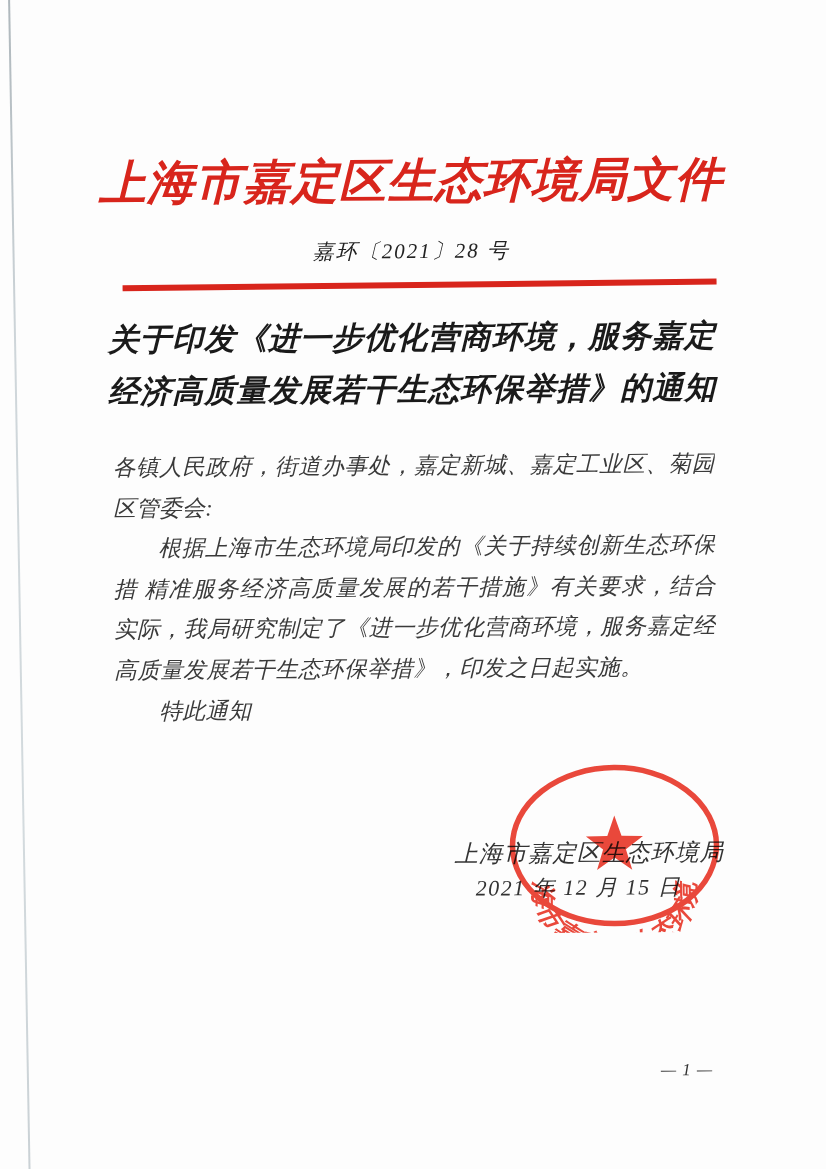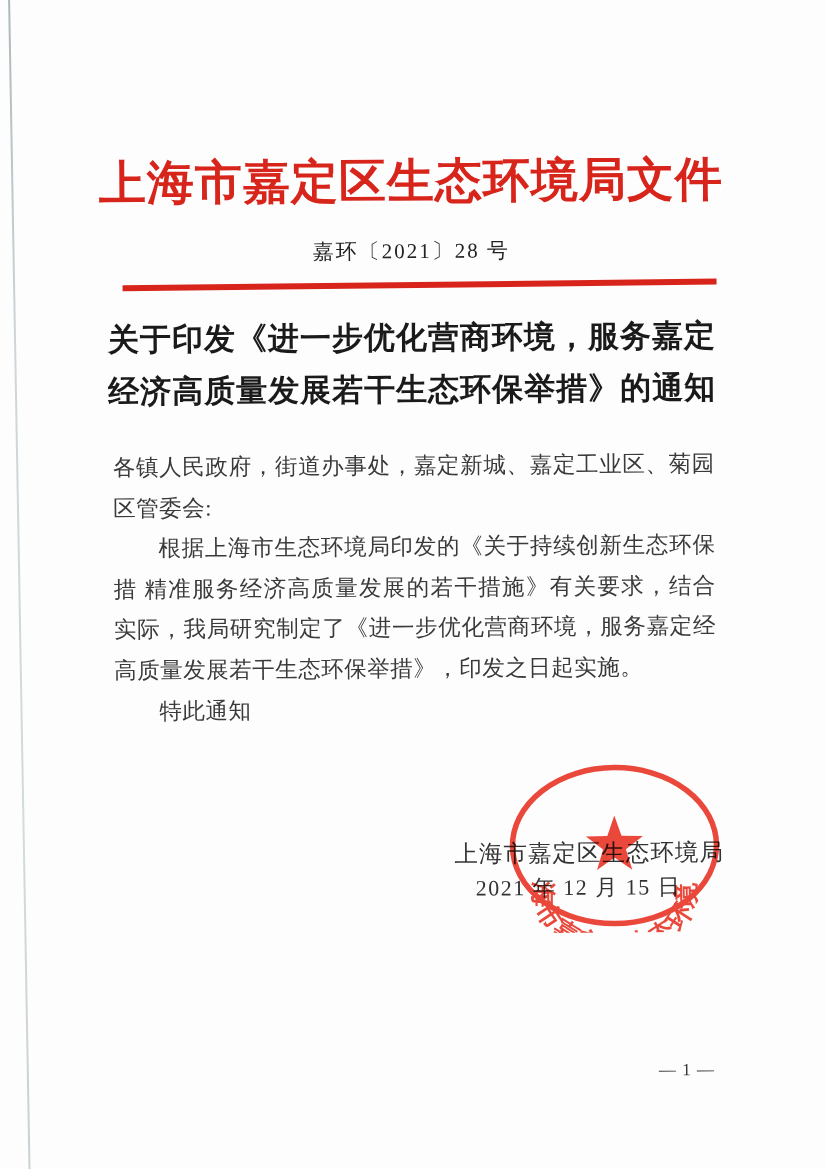--- a/index.html
+++ b/index.html
@@ -1,21 +1,21 @@
 <!DOCTYPE html>
 <html style="--accent: #d8251c;"><head>
 <meta charset="utf-8">
 <style>
   html,body{margin:0;padding:0;}
   body{
     width:826px;height:1169px;position:relative;overflow:hidden;
     background:#fdfdfd;
     font-family:"Liberation Serif","DejaVu Serif",serif;
   }
-  .page{position:absolute;inset:0;}
+  .page{position:absolute;inset:0;font-style:italic;}
   
   .scan-edge{
     position:absolute;left:8px;top:-6px;width:2px;height:1182px;
     background:linear-gradient(180deg,#9aa5ab 0%,#c3ccd1 30%,#c9d2d6 70%,#bdc6cb 100%);
     transform:rotate(-1deg);transform-origin:top center;opacity:.8;
   }
   .content{
     position:absolute;inset:0;
     transform:rotate(-0.4deg);transform-origin:50% 42%;
   }

